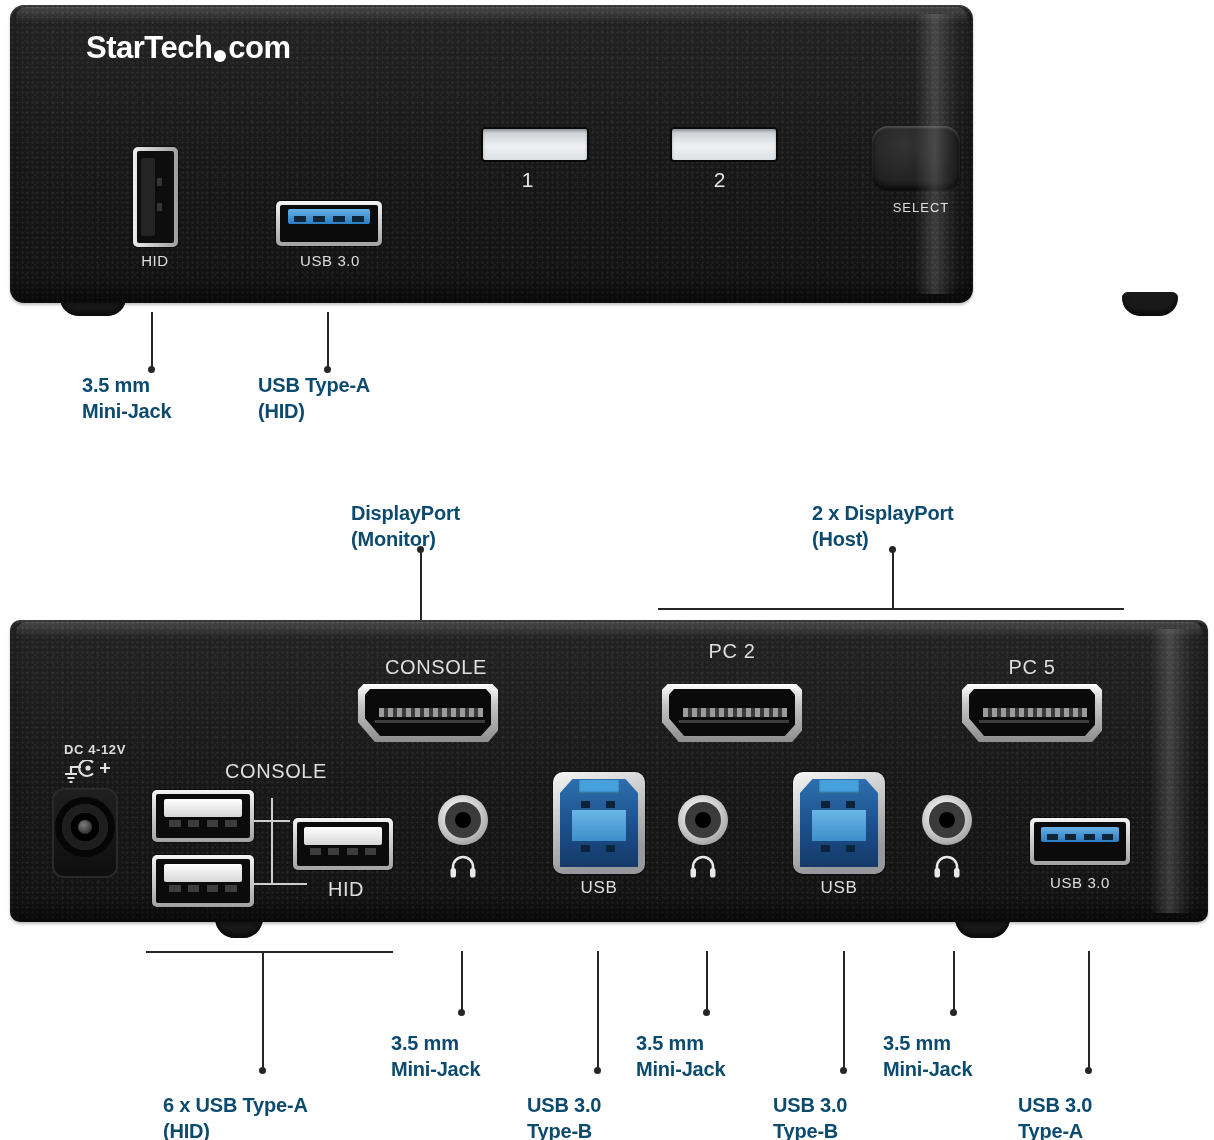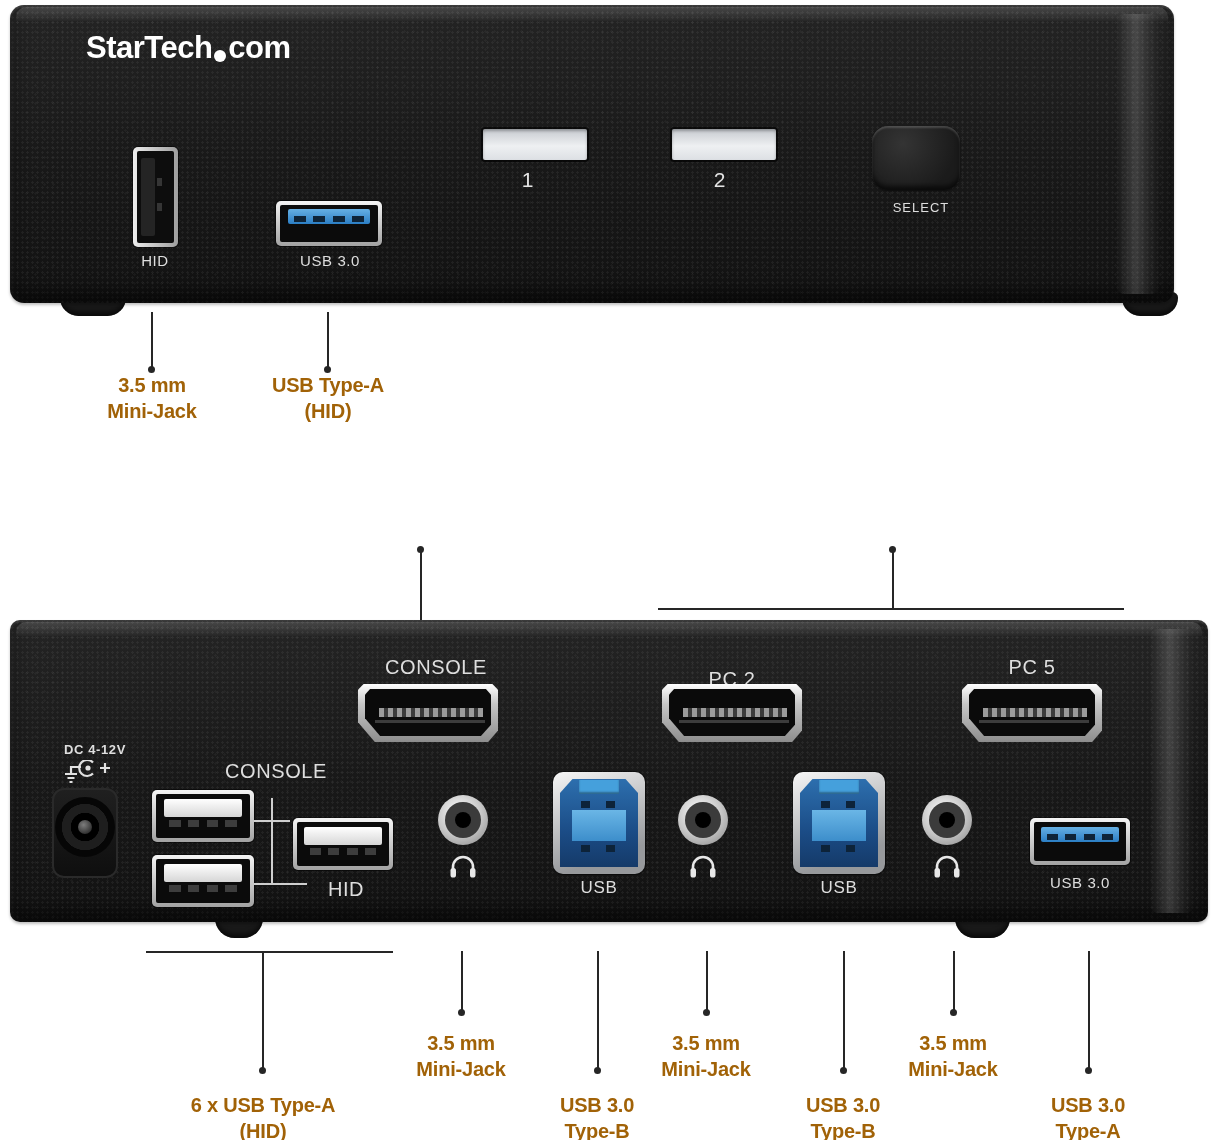--- a/index.html
+++ b/index.html
@@ -100,32 +100,32 @@
   .barrel .pin{position:absolute;left:26px;top:32px;width:14px;height:14px;border-radius:50%;
       background:radial-gradient(circle at 40% 35%,#7d7d7d,#303030 75%);}
 
   
   .wline{position:absolute;background:#cfcfcf;}
 
   
   .co-line{position:absolute;width:2px;background:#262626;}
   .co-hline{position:absolute;height:2px;background:#262626;}
   .co-dot{position:absolute;width:7px;height:7px;border-radius:50%;background:#262626;}
-  .co-label{position:absolute;font-weight:700;font-size:20px;line-height:26px;color:#a16207;
-            text-align:center;letter-spacing:-.2px;}
+  .co-label{position:absolute;font-weight:700;font-size:20px;line-height:26px;color:#0c4a6e;
+            letter-spacing:-.2px;}
 </style>
 </head>
 <body>
 
 <div class="page">
 
   <div class="foot" style="left:60px;top:292px;width:66px;height:24px;"></div>
   <div class="foot" style="left:1122px;top:292px;width:56px;height:24px;"></div>
 
-  <div class="device" style="left:10px;top:5px;width:1164px;height:298px;">
+  <div class="device" style="left:10px;top:5px;width:963px;height:298px;">
     <div class="logo">
       <span>StarTech</span>
       <span class="ldot"></span>
       <span>com</span>
     </div>
 
     <div class="usbv" style="left:123px;top:142px;">
       <div class="inner">
           <div class="tongue"></div>
         </div>
@@ -161,23 +161,31 @@
     <span>Mini-Jack</span>
   </div>
 
   <div class="co-line" style="left:327px;top:312px;height:57px;"></div>
   <div class="co-dot" style="left:324px;top:366px;"></div>
   <div class="co-label" style="left:258px;top:372px;width:140px;">
     <span>USB Type-A</span><br>
     <span>(HID)</span>
   </div>
 
+  <div class="co-label" style="left:351px;top:500px;width:140px;">
+    <span>DisplayPort</span><br>
+    <span>(Monitor)</span>
+  </div>
   <div class="co-dot" style="left:417px;top:546px;"></div>
   <div class="co-line" style="left:420px;top:551px;height:70px;"></div>
 
+  <div class="co-label" style="left:812px;top:500px;width:170px;">
+    <span>2 x DisplayPort</span><br>
+    <span>(Host)</span>
+  </div>
   <div class="co-dot" style="left:889px;top:546px;"></div>
   <div class="co-line" style="left:892px;top:551px;height:58px;"></div>
   <div class="co-hline" style="left:658px;top:608px;width:466px;"></div>
 
   <div class="foot" style="left:215px;top:912px;width:48px;height:26px;"></div>
   <div class="foot" style="left:955px;top:912px;width:55px;height:26px;"></div>
 
   <div class="device" style="left:10px;top:620px;width:1198px;height:302px;border-radius:10px;">
 
     <div class="plabel" style="left:35px;top:122px;width:100px;font-size:13px;font-weight:700;">DC 4-12V</div>
@@ -255,21 +263,21 @@
       <div class="inner"></div>
       <div class="tab"></div>
       <div class="ct" style="left:30%;top:28%;"></div>
       <div class="ct" style="left:58%;top:28%;"></div>
       <div class="block"></div>
       <div class="ct" style="left:30%;top:72%;"></div>
       <div class="ct" style="left:58%;top:72%;"></div>
     </div>
     <div class="plabel" style="left:561px;top:258px;width:56px;font-size:17px;">USB</div>
 
-    <div class="plabel" style="left:692px;top:48px;width:60px;">PC 2</div>
+    <div class="plabel" style="left:692px;top:20px;width:60px;">PC 2</div>
     <div class="dp" style="left:652px;top:64px;">
       <div class="inner"></div>
         <div class="pins"></div>
         <div class="ledge"></div>
     </div>
 
     <div class="jack" style="left:668px;top:175px;">
       <div class="mid"></div>
         <div class="hole"></div>
     </div>

